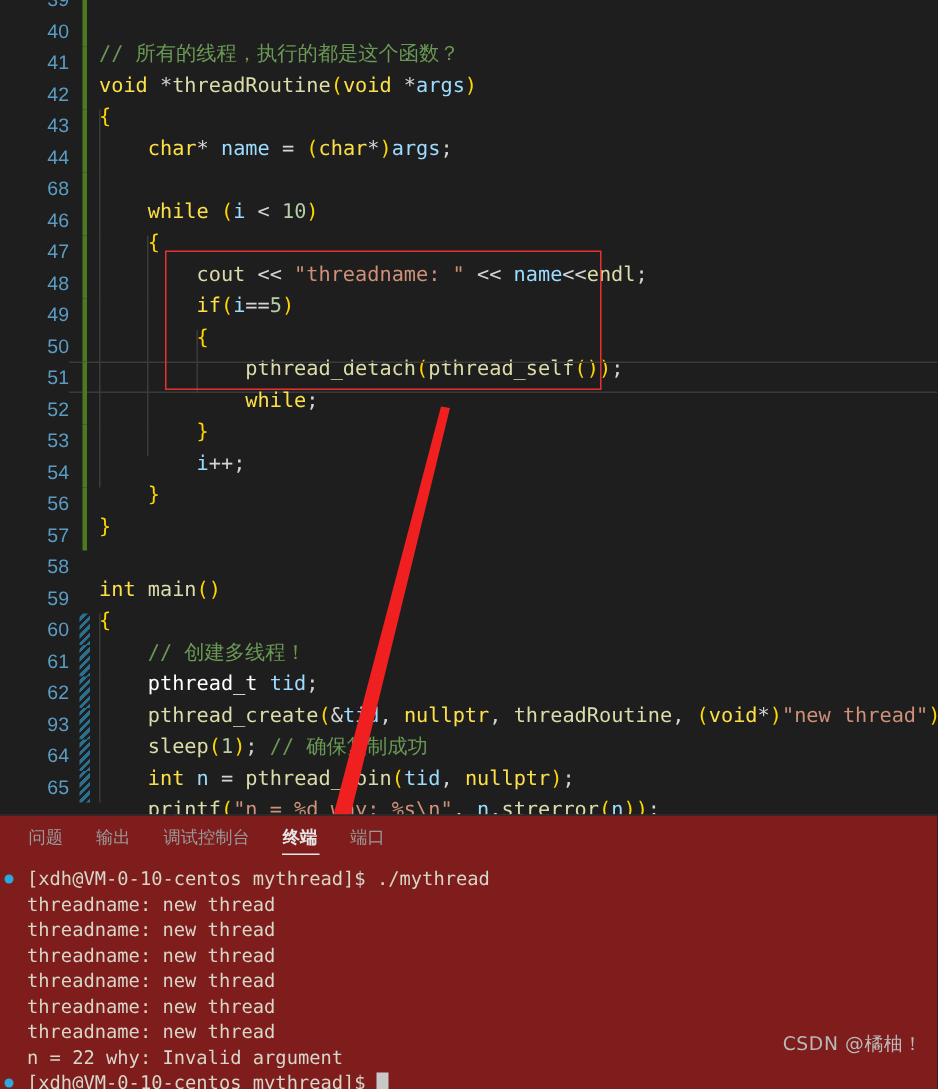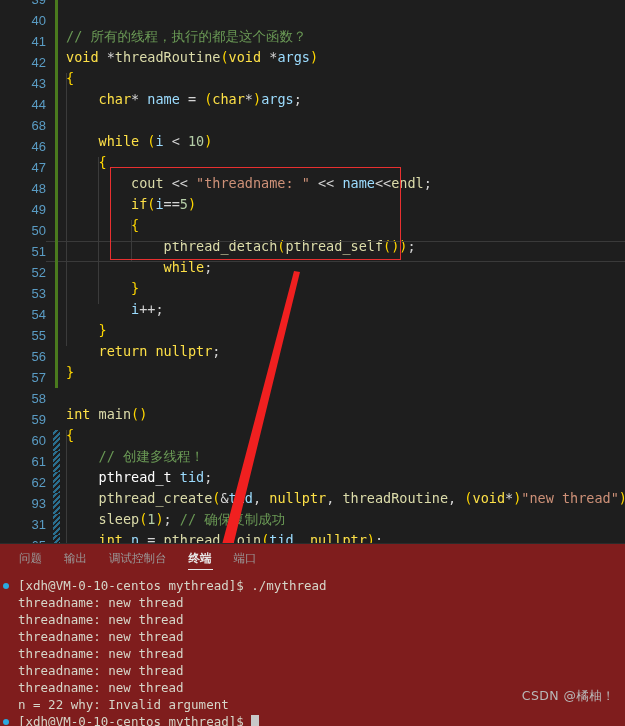--- a/index.html
+++ b/index.html
@@ -109,30 +109,29 @@
     <div class="code-line"><span class="ln">68</span><span class="gitbar"></span><span class="indentguide" style="left: 66px;"></span><span class="src">    <span class="kw">while</span> <span class="p1">(</span><span class="var">i</span> &lt; <span class="num">10</span><span class="p1">)</span></span></div>
     <div class="code-line"><span class="ln">46</span><span class="gitbar"></span><span class="indentguide" style="left: 66px;"></span><span class="src">    <span class="p1">{</span></span></div>
     <div class="code-line"><span class="ln">47</span><span class="gitbar"></span><span class="indentguide" style="left: 66px;"></span><span class="indentguide" style="left: 98.48px;"></span><span class="src">        <span class="fn">cout</span> &lt;&lt; <span class="str">"threadname: "</span> &lt;&lt; <span class="var">name</span>&lt;&lt;<span class="fn">endl</span>;</span></div>
     <div class="code-line"><span class="ln">48</span><span class="gitbar"></span><span class="indentguide" style="left: 66px;"></span><span class="indentguide" style="left: 98.48px;"></span><span class="src">        <span class="kw">if</span><span class="p1">(</span><span class="var">i</span>==<span class="num">5</span><span class="p1">)</span></span></div>
     <div class="code-line"><span class="ln">49</span><span class="gitbar"></span><span class="indentguide" style="left: 66px;"></span><span class="indentguide" style="left: 98.48px;"></span><span class="src">        <span class="p1">{</span></span></div>
     <div class="code-line"><span class="ln">50</span><span class="gitbar"></span><span class="indentguide" style="left: 66px;"></span><span class="indentguide" style="left: 98.48px;"></span><span class="indentguide" style="left: 130.96px;"></span><span class="src">            <span class="fn">pthread_detach</span><span class="p1">(</span><span class="fn">pthread_self</span><span class="p1">(</span><span class="p1">)</span><span class="p1">)</span>;</span></div>
     <div class="code-line"><div class="curline"></div><span class="ln">51</span><span class="gitbar"></span><span class="indentguide" style="left: 66px;"></span><span class="indentguide" style="left: 98.48px;"></span><span class="indentguide" style="left: 130.96px;"></span><span class="src">            <span class="kw">while</span>;</span></div>
     <div class="code-line"><span class="ln">52</span><span class="gitbar"></span><span class="indentguide" style="left: 66px;"></span><span class="indentguide" style="left: 98.48px;"></span><span class="src">        <span class="p1">}</span></span></div>
     <div class="code-line"><span class="ln">53</span><span class="gitbar"></span><span class="indentguide" style="left: 66px;"></span><span class="indentguide" style="left: 98.48px;"></span><span class="src">        <span class="var">i</span>++;</span></div>
     <div class="code-line"><span class="ln">54</span><span class="gitbar"></span><span class="indentguide" style="left: 66px;"></span><span class="src">    <span class="p1">}</span></span></div>
-    <div class="code-line"><span class="ln">55</span><span class="gitbar"></span><span class="indentguide" style="left: 66px;"></span><span class="src">    <span class="kw">return</span> <span class="kw">nullptr</span>;</span></div>
     <div class="code-line"><span class="ln">56</span><span class="gitbar"></span><span class="src"><span class="p1">}</span></span></div>
     <div class="code-line"><span class="ln">57</span><span class="gitbar"></span><span class="src"></span></div>
     <div class="code-line"><span class="ln">58</span><span class="src"><span class="kw">int</span> <span class="fn">main</span><span class="p1">(</span><span class="p1">)</span></span></div>
     <div class="code-line"><span class="ln">59</span><span class="src"><span class="p1">{</span></span></div>
     <div class="code-line"><span class="ln">60</span><span class="gitbar add"></span><span class="indentguide" style="left: 66px;"></span><span class="src">    <span class="cmt">// 创建多线程！</span></span></div>
     <div class="code-line"><span class="ln">61</span><span class="gitbar add"></span><span class="indentguide" style="left: 66px;"></span><span class="src">    <span class="type">pthread_t</span> <span class="var">tid</span>;</span></div>
     <div class="code-line"><span class="ln">62</span><span class="gitbar add"></span><span class="indentguide" style="left: 66px;"></span><span class="src">    <span class="fn">pthread_create</span><span class="p1">(</span>&amp;<span class="var">tid</span>, <span class="kw">nullptr</span>, <span class="fn">threadRoutine</span>, <span class="p1">(</span><span class="kw">void</span>*<span class="p1">)</span><span class="str">"new thread"</span><span class="p1">)</span>;</span></div>
     <div class="code-line"><span class="ln">93</span><span class="gitbar add"></span><span class="indentguide" style="left: 66px;"></span><span class="src">    <span class="fn">sleep</span><span class="p1">(</span><span class="num">1</span><span class="p1">)</span>; <span class="cmt">// 确保复制成功</span></span></div>
-    <div class="code-line"><span class="ln">31</span><span class="gitbar add"></span><span class="indentguide" style="left: 66px;"></span><span class="src">    <span class="kw">int</span> <span class="var">n</span> = <span class="fn">pthread_join</span><span class="p1">(</span><span class="var">tid</span>, <span class="kw">nullptr</span><span class="p1">)</span>;</span></div>
+    <div class="code-line"><span class="ln">64</span><span class="gitbar add"></span><span class="indentguide" style="left: 66px;"></span><span class="src">    <span class="kw">int</span> <span class="var">n</span> = <span class="fn">pthread_join</span><span class="p1">(</span><span class="var">tid</span>, <span class="kw">nullptr</span><span class="p1">)</span>;</span></div>
     <div class="code-line"><span class="ln">65</span><span class="gitbar add"></span><span class="indentguide" style="left: 66px;"></span><span class="src">    <span class="fn">printf</span><span class="p1">(</span><span class="str">"n = %d why: %s\n"</span>, <span class="var">n</span>,<span class="fn">strerror</span><span class="p1">(</span><span class="var">n</span><span class="p1">)</span><span class="p1">)</span>;</span></div>
   </div>
 
 <div id="redbox"></div>
 
 <svg id="arrowsvg" viewBox="0 0 625 726">
   <polygon points="294,271 300,272 202,673 214,669 190,702 174,665 189,670" fill="#f02020"></polygon>
   <polygon points="190,703 170,662 210,668" fill="#f02020"></polygon>
 </svg>
 

